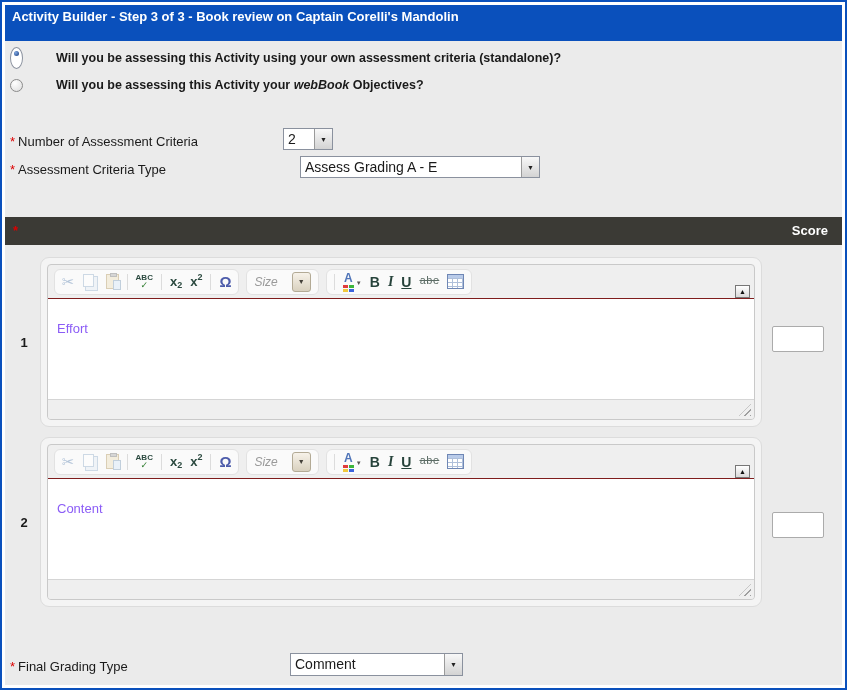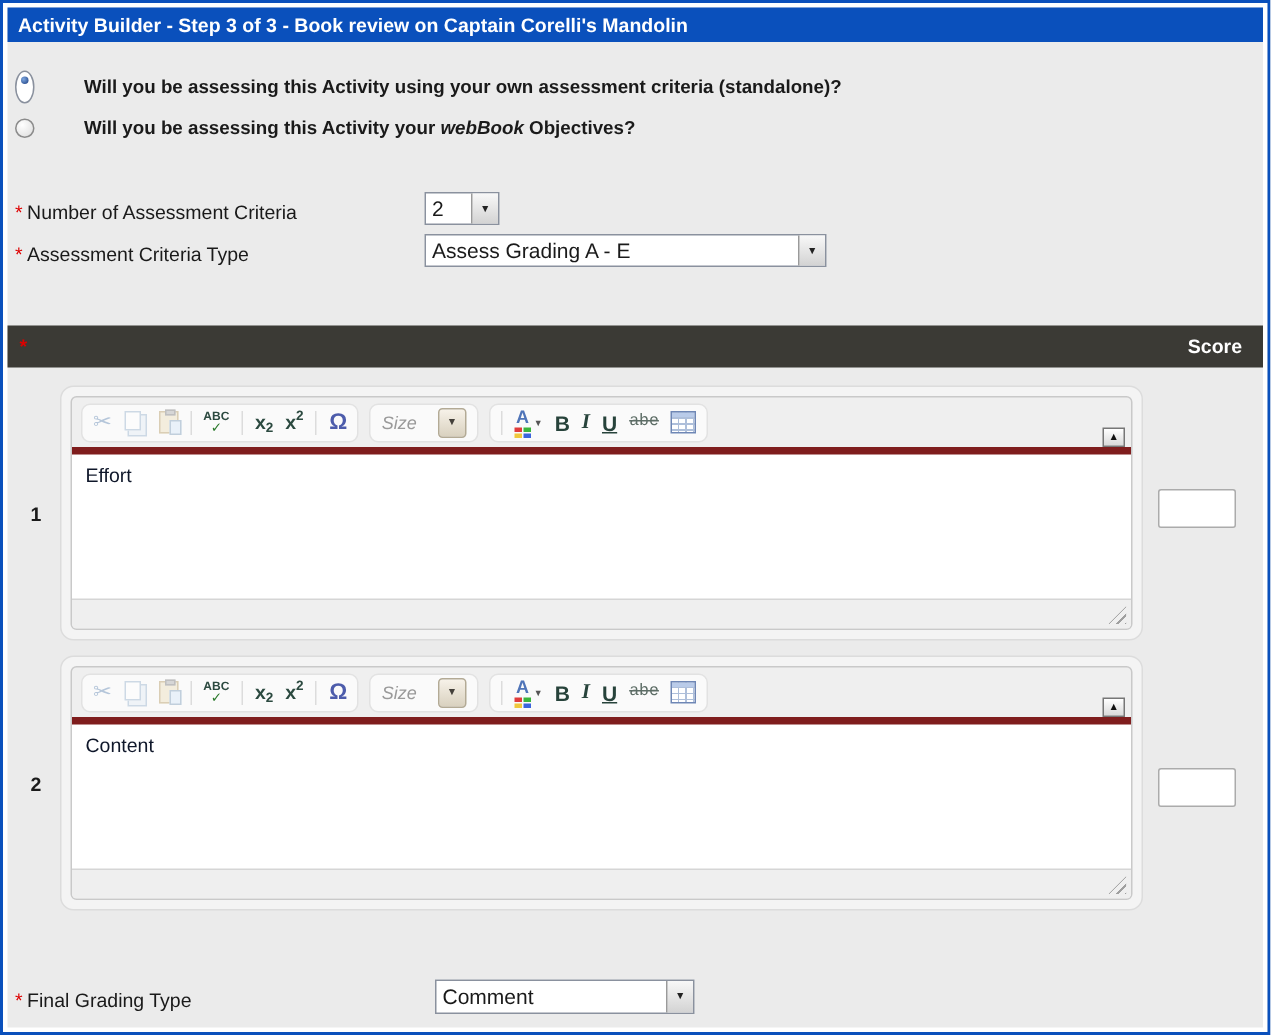--- a/index.html
+++ b/index.html
@@ -2,21 +2,21 @@
 <html><head>
 <meta charset="utf-8">
 <style>
   html,body{margin:0;padding:0;}
   body{position:relative;width:847px;height:690px;overflow:hidden;background:#fff;
        font-family:"Liberation Sans","DejaVu Sans",sans-serif;color:#1a1a1a;}
   .frame{position:absolute;inset:0;border:2px solid #0a50bc;background:#ebebeb;
          box-shadow:inset 0 0 0 3px #ffffff;box-sizing:border-box;}
   .abs{position:absolute;}
   
-  .titlebar{left:5px;top:5px;width:837px;height:23px;background:#0a50bc;color:#fff;
+  .titlebar{left:5px;top:5px;width:837px;height:36px;background:#0a50bc;color:#fff;
             font-size:13px;font-weight:bold;line-height:23px;padding-left:7px;box-sizing:border-box;}
   
   .radio-row{left:10px;height:16px;display:flex;align-items:center;gap:9px;}
   .radio{width:13px;height:13px;border-radius:50%;border:1px solid #8b8b8b;
          background:radial-gradient(circle at 35% 30%,#ffffff,#dcdcdc);box-sizing:border-box;position:relative;flex:none;}
   .radio.sel::after{content:"";position:absolute;left:3px;top:3px;width:5px;height:5px;border-radius:50%;
          background:radial-gradient(circle at 35% 35%,#7fa9e2,#17397c);}
   .rlabel{font-size:12.5px;font-weight:bold;white-space:nowrap;margin-left:24px;}
   .rlabel i{font-weight:bold;}
   
@@ -66,22 +66,22 @@
   .s1{background:#e03c3c;}.s2{background:#3cb43c;}.s3{background:#f0c83c;}.s4{background:#3c64dc;}
   .mini-down{font-size:6px;color:#555;margin:0 0 6px 2px;}
   .bld{font-size:14px;font-weight:bold;color:#27433b;}
   .ita{font-size:14px;font-weight:bold;font-style:italic;font-family:"Liberation Serif","DejaVu Serif",serif;color:#27433b;}
   .und{font-size:14px;font-weight:bold;color:#27433b;text-decoration:underline;}
   .stk{font-size:11px;color:#5d6d66;text-decoration:line-through;margin-bottom:1px;font-family:Liberation Mono, monospace;}
   .ic-table{display:inline-block;width:15px;height:13px;border:1px solid #6f87b5;background:
       linear-gradient(#b9cbe9 0 3px,rgba(0,0,0,0) 3px),
       repeating-linear-gradient(to right,rgba(0,0,0,0) 0 4px,#aebfda 4px 5px),
       repeating-linear-gradient(to bottom,rgba(0,0,0,0) 0 3px,#aebfda 3px 4px),#fff;}
-  .content{flex:1;background:#fff;border-top:5px solid #7f1d1d;border-bottom:1px solid #d5d5d5;
-           font-size:13px;color:#0f172a;padding:6px 9px;overflow:hidden;}
+  .content{flex:1;background:#fff;border-top:1px solid #7f1d1d;border-bottom:1px solid #d5d5d5;
+           font-size:13px;color:#8b5cf6;padding:22px 9px;overflow:hidden;}
   .statusbar{height:19px;flex:none;background:#efefef;position:relative;}
   .resize{position:absolute;right:3px;bottom:3px;width:12px;height:12px;
           background:repeating-linear-gradient(135deg,#9f9f9f 0 1px,rgba(0,0,0,0) 1px 4px);
           clip-path:polygon(100% 0,100% 100%,0 100%);cursor:nwse-resize;}
   .scrollup{position:absolute;top:20px;right:4px;width:15px;height:13px;border:1px solid #777;box-sizing:border-box;
             background:linear-gradient(#ffffff,#d9d9d9);font-size:7px;line-height:11px;text-align:center;color:#111;cursor:pointer;}
   .num{font-size:13px;font-weight:bold;width:24px;text-align:center;}
   .score-in{position:absolute;left:772px;width:52px;height:26px;border:1px solid #ababab;border-radius:2px;
             box-sizing:border-box;background:#fff;font-size:13px;padding:0 4px;outline:none;}
 </style>
@@ -108,21 +108,21 @@
   <span class="req">*</span><span>Number of Assessment Criteria</span>
 </div>
 <div class="abs sel" style="left:283px;top:128px;width:50px">
   <span class="txt">2</span>
   <span class="btn">▼</span>
 </div>
 
 <div class="abs flabel" style="left:10px;top:162px">
   <span class="req">*</span><span>Assessment Criteria Type</span>
 </div>
-<div class="abs sel" style="left:283px;top:156px;width:268px">
+<div class="abs sel" style="left:300px;top:156px;width:240px">
   <span class="txt">Assess Grading A - E</span>
   <span class="btn">▼</span>
 </div>
 
 <div class="abs critbar">
   <span class="req">*</span>
   <span class="spacer"></span>
   <span>Score</span>
 </div>
 

